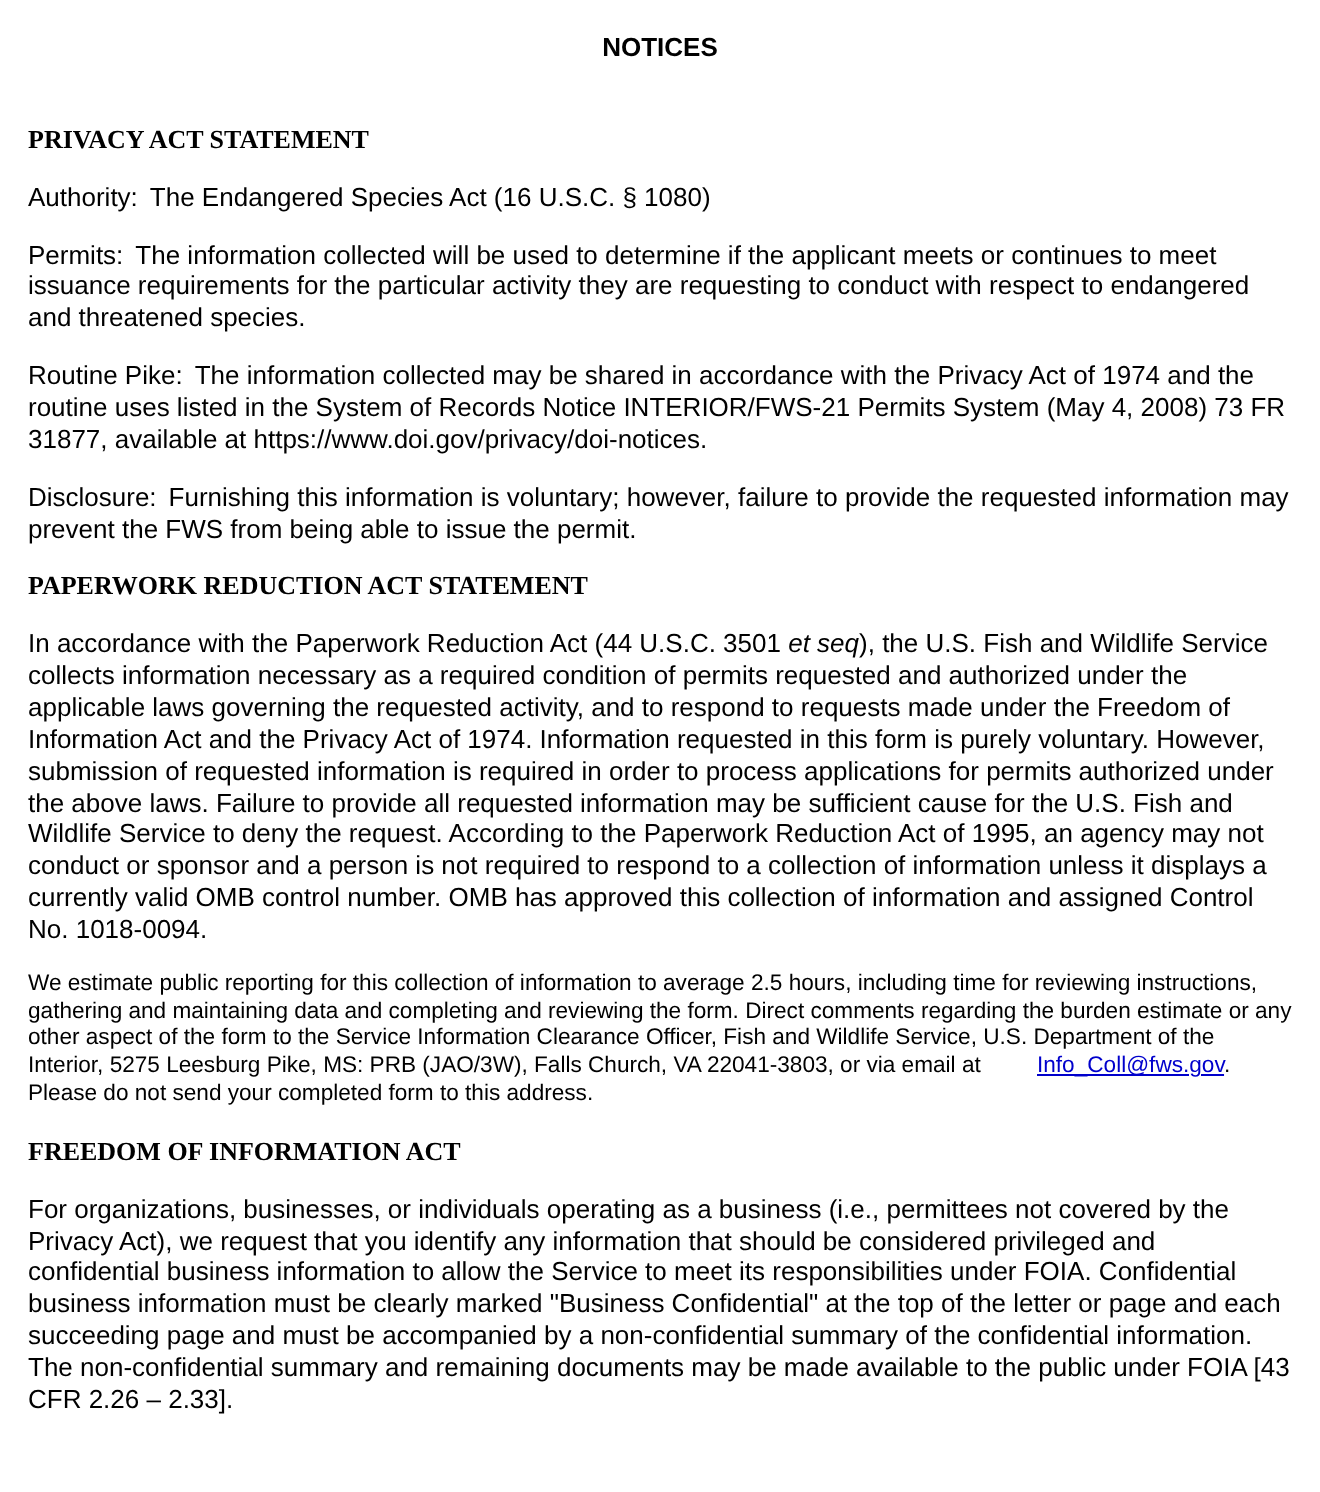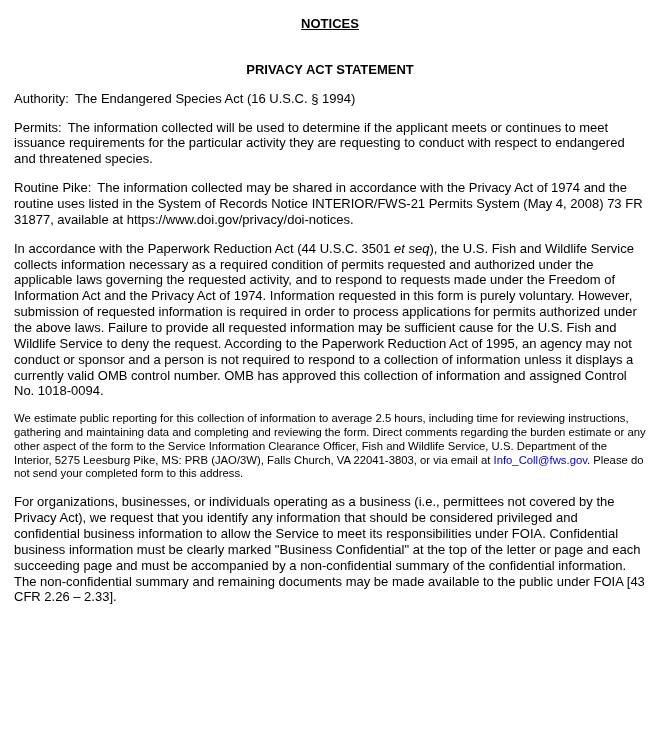--- a/index.html
+++ b/index.html
@@ -16,71 +16,76 @@
     font-family: "Liberation Sans", "DejaVu Sans", sans-serif;
     font-size: 13px;
     line-height: 1.22;
     color: #000000;
   }
   .doc-title {
     font-size: 13px;
     font-weight: bold;
     text-align: center;
     margin: 8px 0 0 0;
-    text-decoration: underline;
   }
   .section-heading {
     font-size: 13px;
     font-weight: bold;
-    text-align: center;
+    text-align: left;
     margin: 0 0 13px 0;
+    font-family: Liberation Serif, serif;
   }
   .h-privacy   { margin-top: 30px; }
   .h-paperwork { margin-top: 2px; }
   .h-burden    { margin-top: 2px; }
   .h-foia      { margin-top: 10px; }
   p.para {
     margin: 0 0 13px 0;
     text-align: left;
   }
   p.para.small {
     font-size: 11.3px;
     line-height: 1.22;
   }
   b.lead {
     font-weight: normal;
     margin-right: 6px;
   }
   a.email-link {
     color: #0000cc;
+    text-decoration: underline;
     cursor: pointer;
+    margin-left: 25px;
   }
 </style>
 </head>
 <body>
 
 <h1 class="doc-title">NOTICES</h1>
 
 <section>
   <h2 class="section-heading h-privacy">PRIVACY ACT STATEMENT</h2>
 
-  <p class="para"><b class="lead">Authority:</b><span>The Endangered Species Act (16 U.S.C. § 1994)</span></p>
+  <p class="para"><b class="lead">Authority:</b><span>The Endangered Species Act (16 U.S.C. § 1080)</span></p>
 
   <p class="para"><b class="lead">Permits:</b><span>The information collected will be used to determine if the applicant meets or continues to meet issuance requirements for the particular activity they are requesting to conduct with respect to endangered and threatened species.</span></p>
 
   <p class="para"><b class="lead">Routine Pike:</b><span>The information collected may be shared in accordance with the Privacy Act of 1974 and the routine uses listed in the System of Records Notice INTERIOR/FWS-21 Permits System (May 4, 2008) 73 FR 31877, available at https://www.doi.gov/privacy/doi-notices.</span></p>
 
+  <p class="para"><b class="lead">Disclosure:</b><span>Furnishing this information is voluntary; however, failure to provide the requested information may prevent the FWS from being able to issue the permit.</span></p>
 </section>
 
 <section>
+  <h2 class="section-heading h-paperwork">PAPERWORK REDUCTION ACT STATEMENT</h2>
 
   <p class="para"><span>In accordance with the Paperwork Reduction Act (44 U.S.C. 3501 </span><i>et seq</i><span>), the U.S. Fish and Wildlife Service collects information necessary as a required condition of permits requested and authorized under the applicable laws governing the requested activity, and to respond to requests made under the Freedom of Information Act and the Privacy Act of 1974.  Information requested in this form is purely voluntary.  However, submission of requested information is required in order to process applications for permits authorized under the above laws.  Failure to provide all requested information may be sufficient cause for the U.S. Fish and Wildlife Service to deny the request.  According to the Paperwork Reduction Act of 1995, an agency may not conduct or sponsor and a person is not required to respond to a collection of information unless it displays a currently valid OMB control number.  OMB has approved this collection of information and assigned Control No. 1018-0094.</span></p>
 </section>
 
 <section>
 
   <p class="para small"><span>We estimate public reporting for this collection of information to average 2.5 hours, including time for reviewing instructions, gathering and maintaining data and completing and reviewing the form.  Direct comments regarding the burden estimate or any other aspect of the form to the Service Information Clearance Officer, Fish and Wildlife Service, U.S. Department of the Interior, 5275 Leesburg Pike, MS: PRB (JAO/3W), Falls Church, VA 22041-3803, or via email at </span><a class="email-link">Info_Coll@fws.gov</a><span>.  Please do not send your completed form to this address.</span></p>
 </section>
 
 <section>
+  <h2 class="section-heading h-foia">FREEDOM OF INFORMATION ACT</h2>
 
   <p class="para"><span>For organizations, businesses, or individuals operating as a business (i.e., permittees not covered by the Privacy Act), we request that you identify any information that should be considered privileged and confidential business information to allow the Service to meet its responsibilities under FOIA. Confidential business information must be clearly marked "Business Confidential" at the top of the letter or page and each succeeding page and must be accompanied by a non-confidential summary of the confidential information. The non-confidential summary and remaining documents may be made available to the public under FOIA [43 CFR 2.26 – 2.33].</span></p>
 </section>
 
 </body></html>

